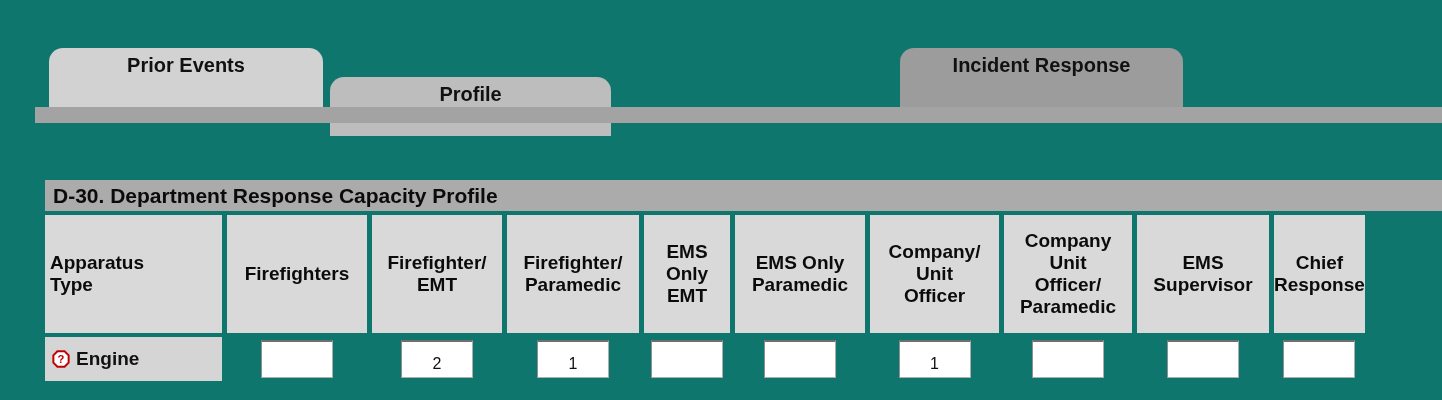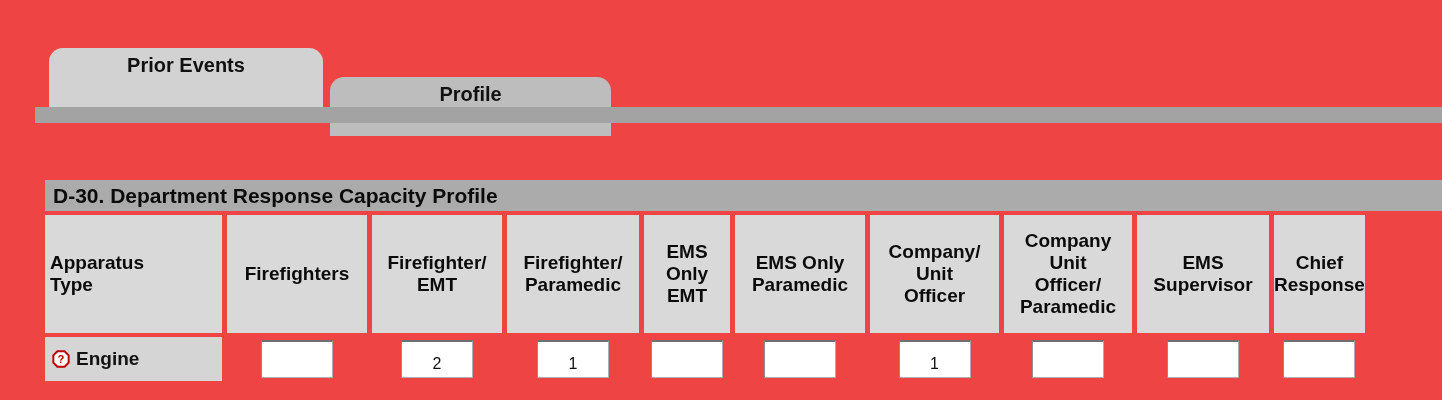--- a/index.html
+++ b/index.html
@@ -1,18 +1,18 @@
 <!DOCTYPE html>
 <html><head>
 <meta charset="utf-8">
 <style>
   html,body{margin:0;padding:0;background:#ffffff;}
   #page{
     position:relative;width:1442px;height:400px;overflow:hidden;
-    font-family:"Liberation Sans",sans-serif;color:#111;background:#ef4444;
+    font-family:"Liberation Sans",sans-serif;color:#111;background:#0f766e;
   }
   
   .tab{
     position:absolute;top:48px;height:59px;
     border-radius:14px 14px 0 0;
     text-align:center;font-weight:bold;font-size:20px;
     padding-top:6px;box-sizing:border-box;cursor:default;
   }
   #tab-prior{left:49px;width:274px;background:#d2d2d2;}
   #tab-profile{left:330px;width:281px;background:#bdbdbd;margin-top:29px;}
@@ -67,20 +67,23 @@
 </head>
 <body>
 
 <div id="page">
 
   <div class="tab" id="tab-prior">
     <span>Prior Events</span>
   </div>
   <div class="tab" id="tab-profile">
     <span>Profile</span>
+  </div>
+  <div class="tab" id="tab-incident">
+    <span>Incident Response</span>
   </div>
   <div id="tab-strip-bar"></div>
 
 
   <div id="caption-bar">D-30. Department Response Capacity Profile</div>
 
   <table id="capacity-table">
     <colgroup>
       <col style="width:177px">
         <col style="width:140px">

